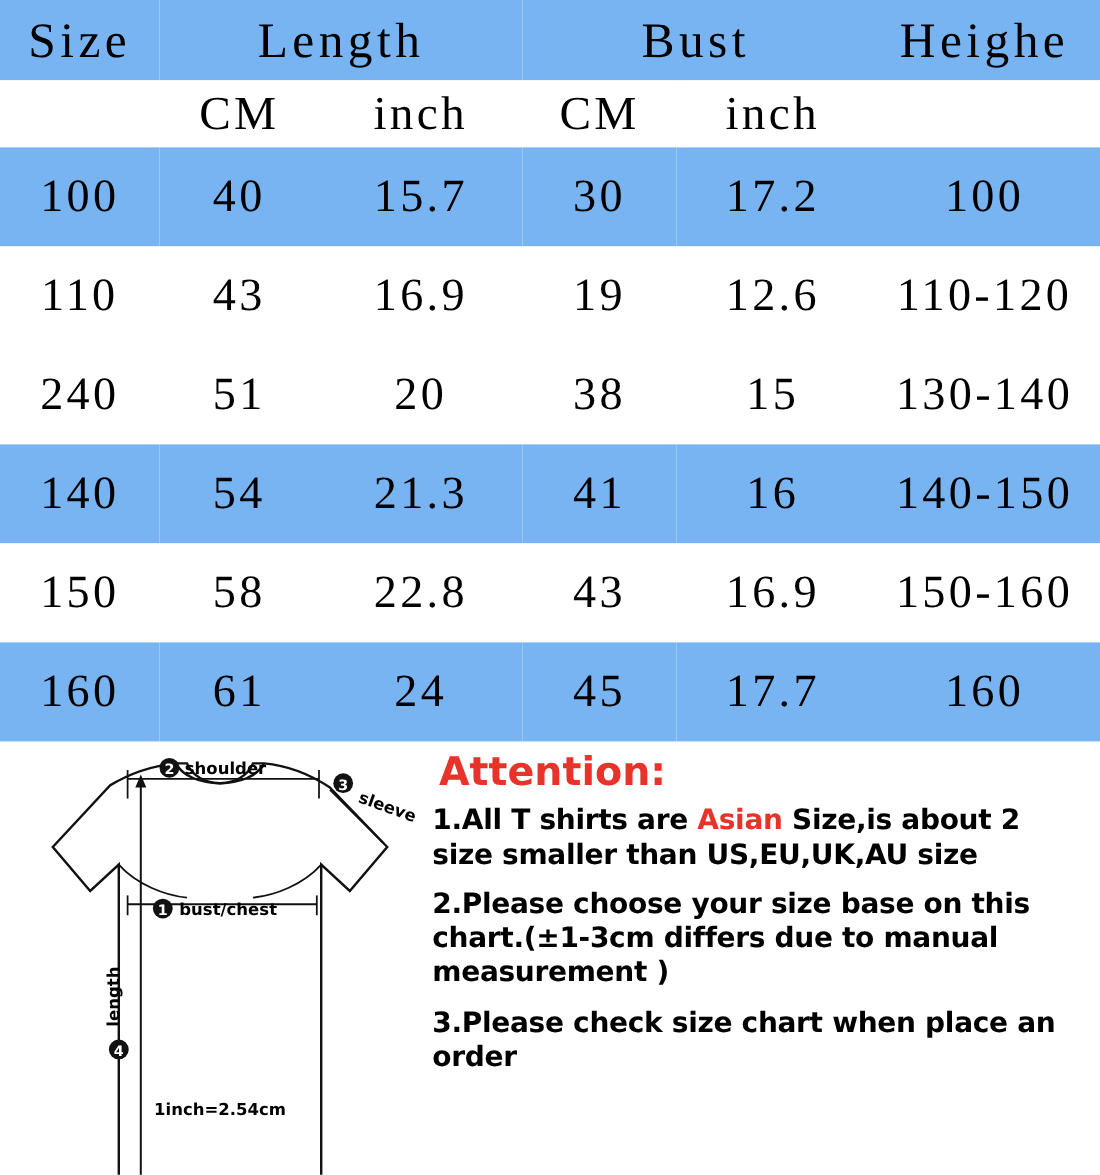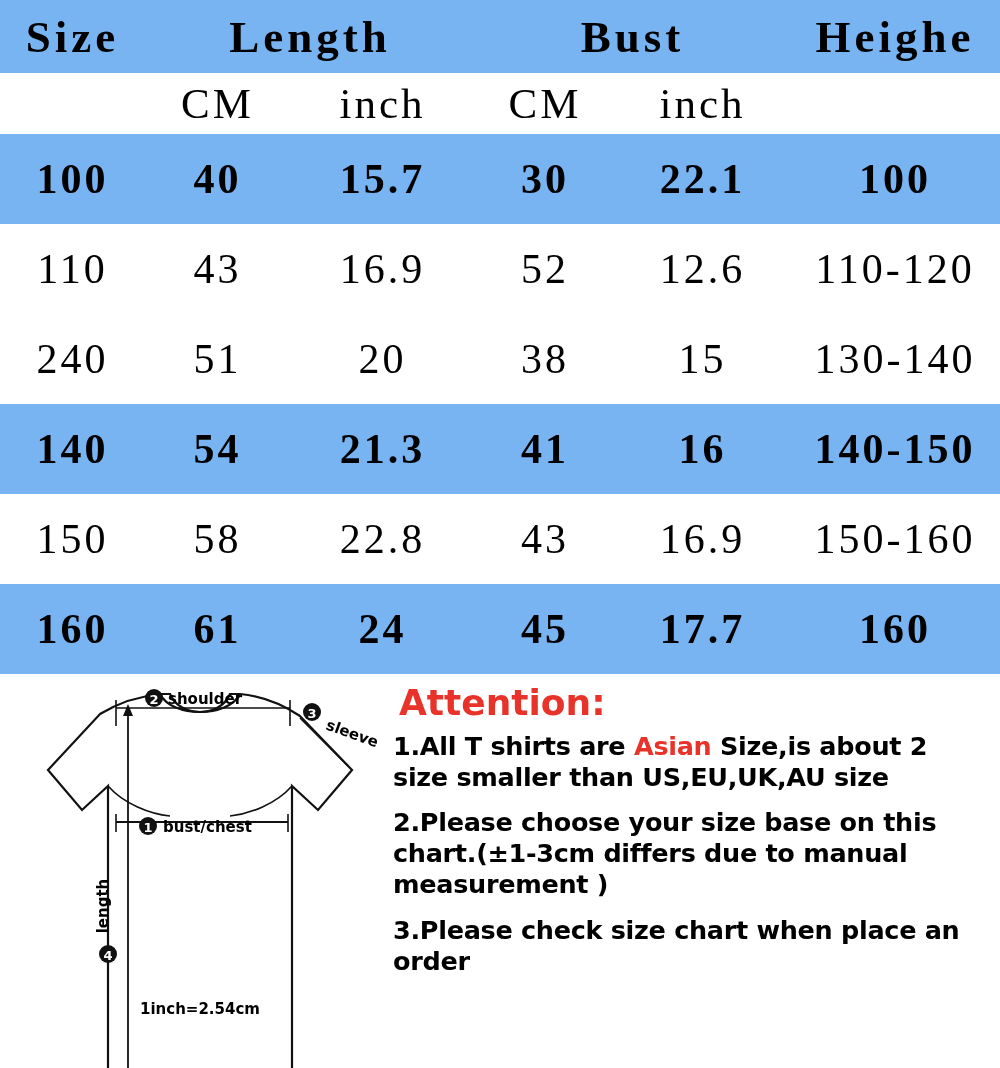--- a/index.html
+++ b/index.html
@@ -36,21 +36,21 @@
   .row-head2 td {
     font-size: 43px;
     height: 61px;
     letter-spacing: 3px;
   }
   .row-data td {
     font-size: 42px;
     height: 90px;
     letter-spacing: 3px;
   }
-  .blue { background: #79b4f2; font-weight: bold; }
+  .blue { background: #79b4f2; }
   .white { background: #ffffff; }
 
   .col-size   { width: 145px; }
   .col-lcm    { width: 145px; }
   .col-linch  { width: 185px; }
   .col-bcm    { width: 140px; }
   .col-binch  { width: 175px; }
   .col-height { width: 210px; }
 
   
@@ -120,28 +120,28 @@
       <td>CM</td>
       <td>inch</td>
       <td></td>
     </tr>
 
     <tr class="row-data blue">
       <td>100</td>
       <td>40</td>
       <td>15.7</td>
       <td>30</td>
-      <td>22.1</td>
+      <td>17.2</td>
       <td>100</td>
     </tr>
     <tr class="row-data white">
       <td>110</td>
       <td>43</td>
       <td>16.9</td>
-      <td>52</td>
+      <td>19</td>
       <td>12.6</td>
       <td>110-120</td>
     </tr>
     <tr class="row-data white">
       <td>240</td>
       <td>51</td>
       <td>20</td>
       <td>38</td>
       <td>15</td>
       <td>130-140</td>

